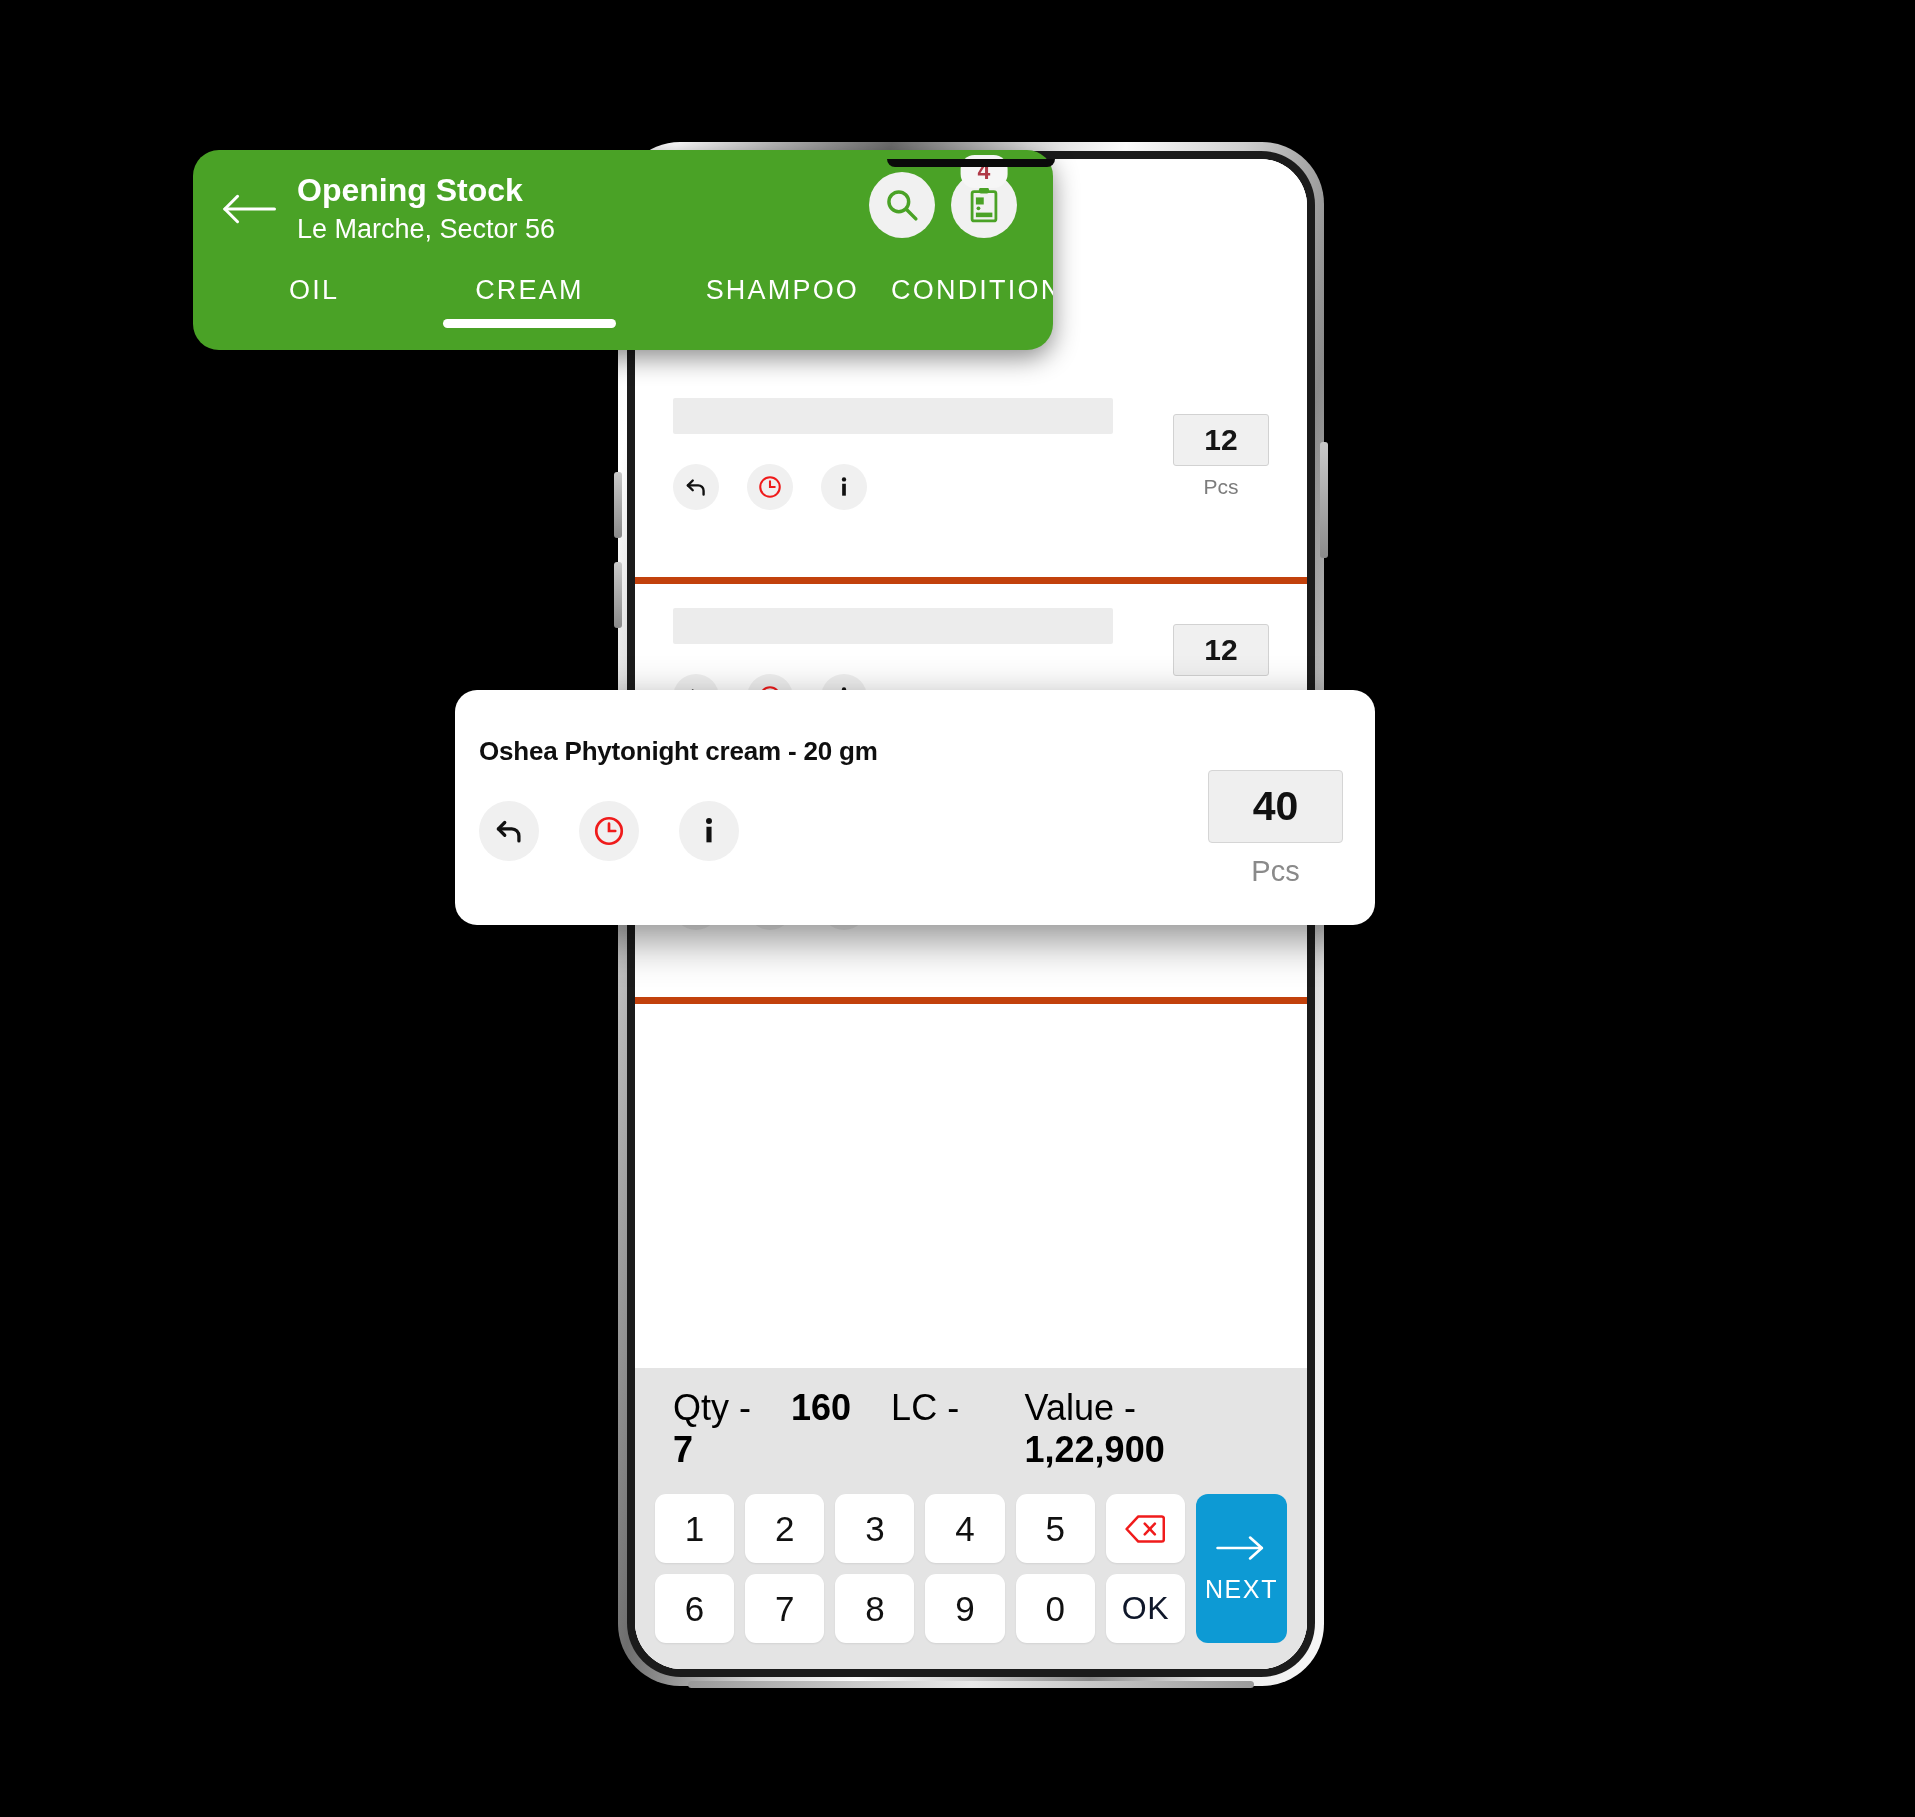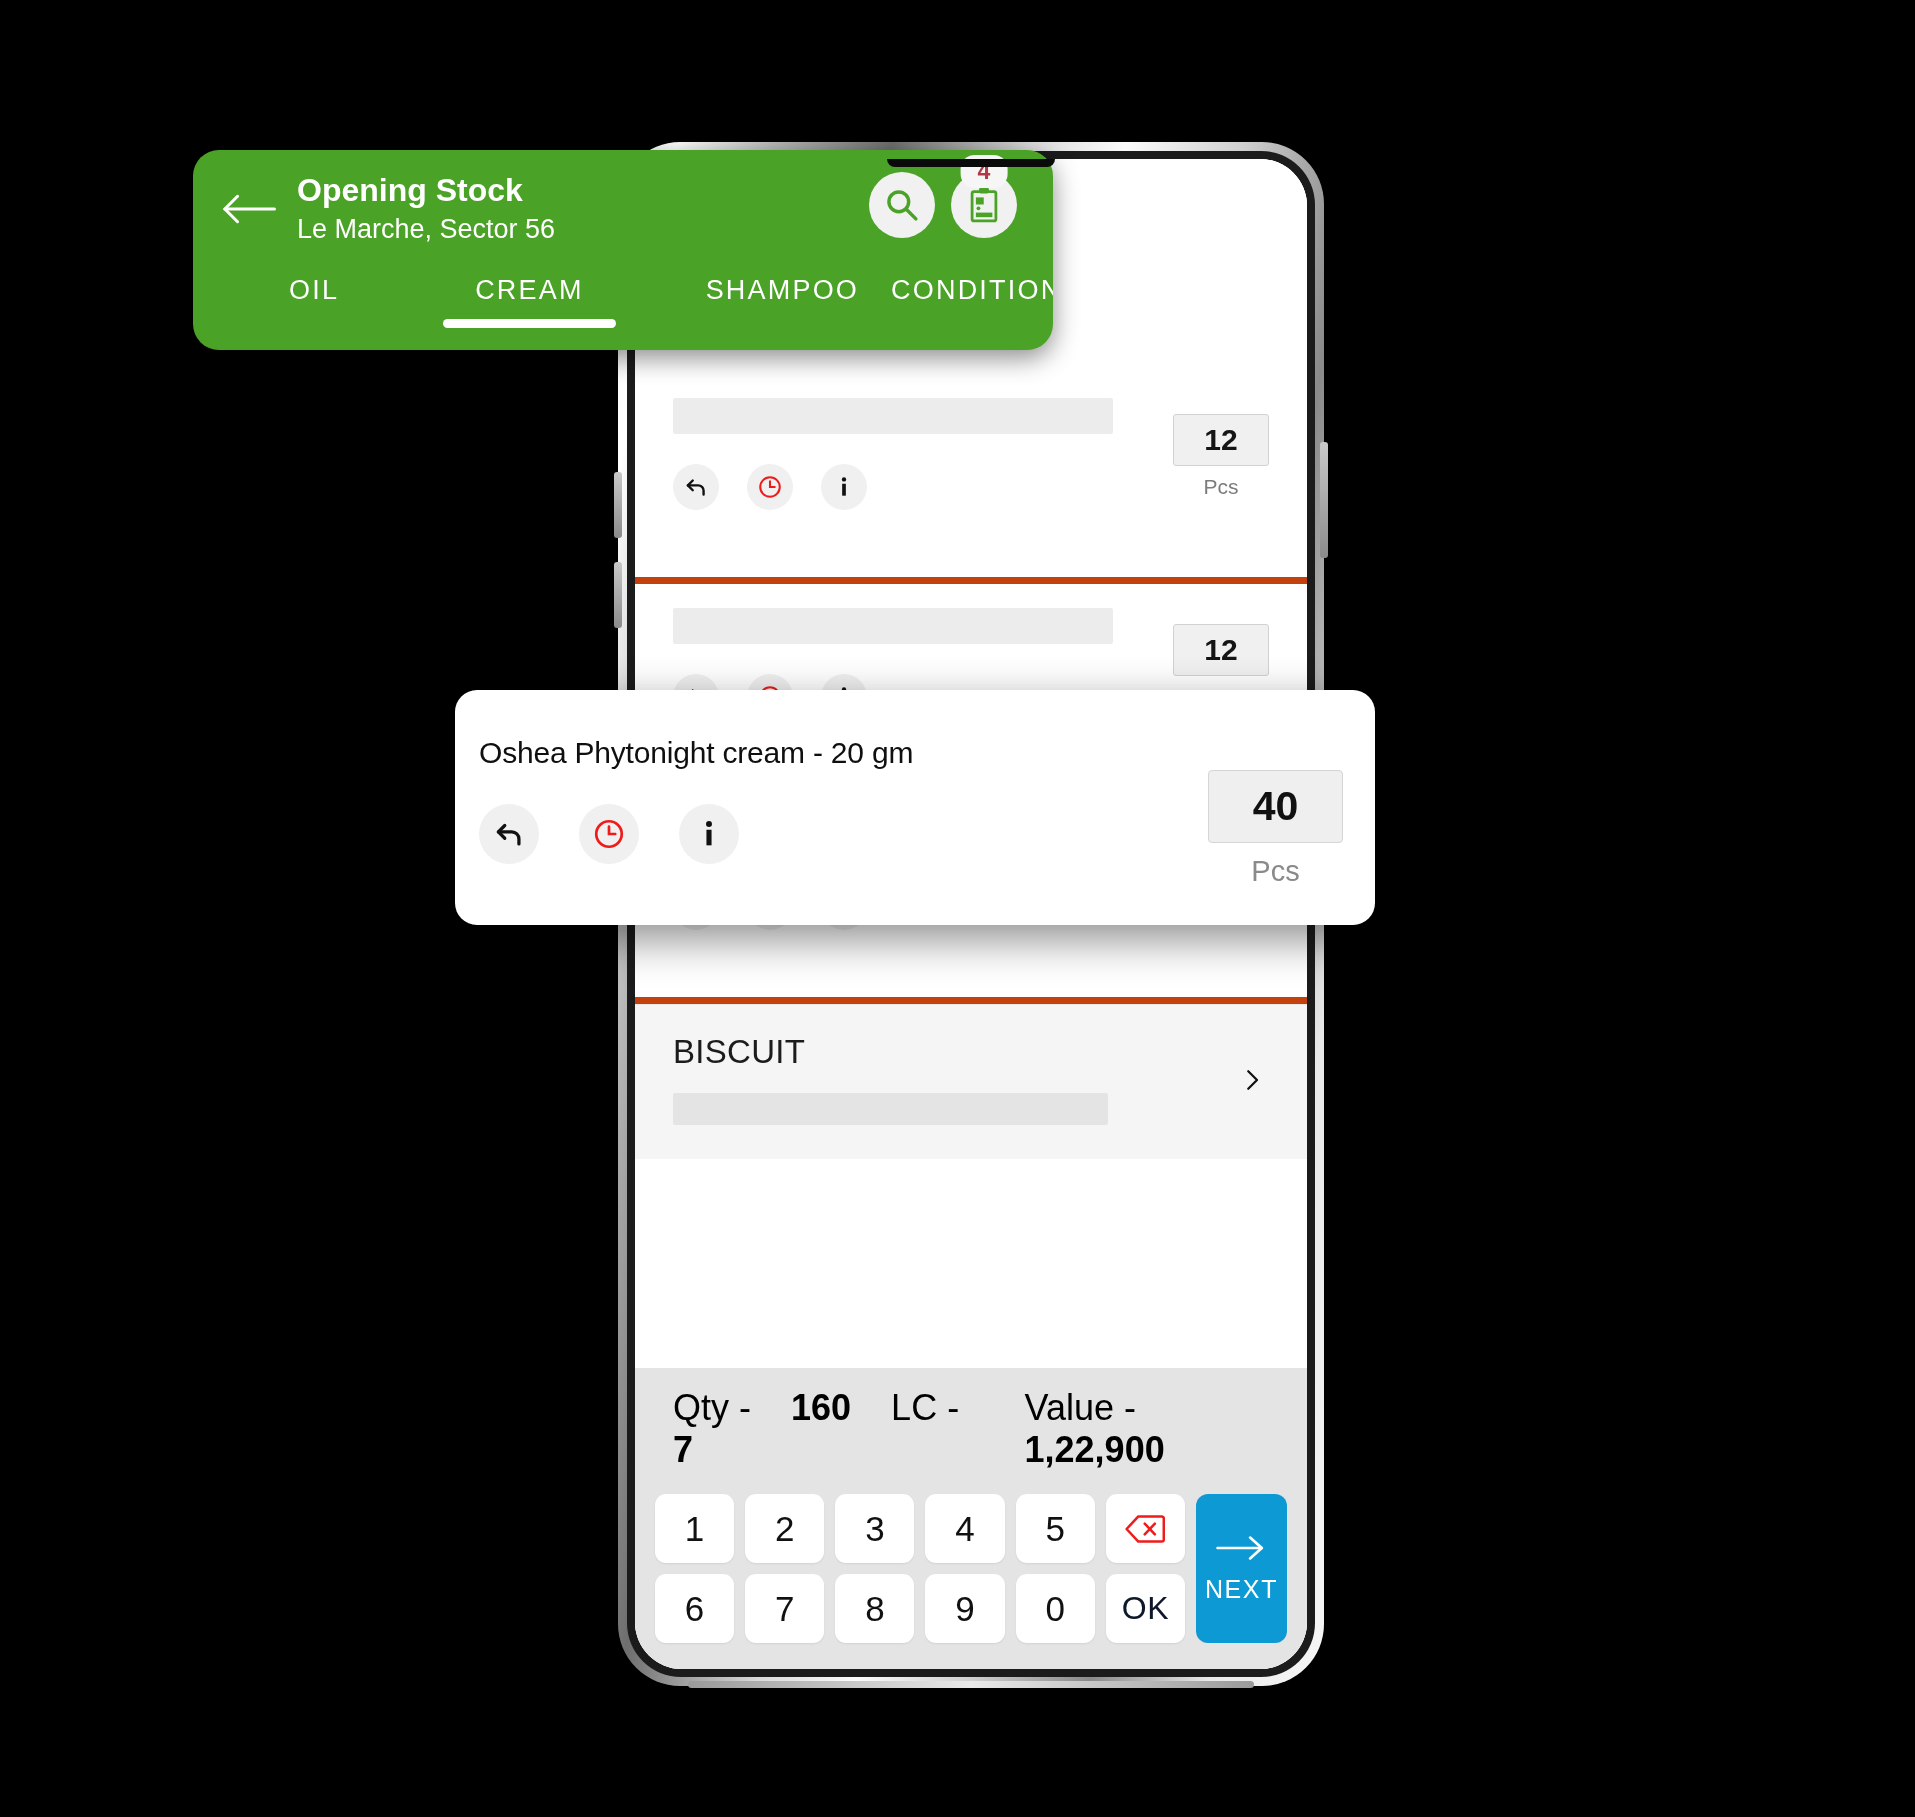--- a/index.html
+++ b/index.html
@@ -139,21 +139,21 @@
     height: 9px; background: #fff; border-radius: 5px;
   }
 
   
   #highlight-card {
     position: absolute; left: 455px; top: 690px; width: 920px; height: 235px;
     background: #fff; border-radius: 22px;
     box-shadow: 0 14px 44px rgba(0,0,0,.45);
     padding: 46px 46px 0 24px;
   }
-  #hc-title { font-size: 30px; font-weight: normal; color: #0f0f0f; letter-spacing: -.2px; }
+  #hc-title { font-size: 26px; font-weight: bold; color: #0f0f0f; letter-spacing: -.2px; }
   #hc-actions { display: flex; gap: 40px; margin-top: 34px; }
   .hc-circle {
     width: 60px; height: 60px; border-radius: 50%; background: #f0f0f0;
     display: flex; align-items: center; justify-content: center;
   }
   #hc-qty { position: absolute; right: 32px; top: 80px; width: 135px; text-align: center; }
   #hc-qty-box {
     border: 1px solid #d5d5d5; background: #efefef; border-radius: 4px;
     padding: 12px 0; font-size: 41px; font-weight: bold; color: #111;
   }
@@ -255,29 +255,20 @@
                       <rect x="10.3" y="9" width="3.4" height="11" fill="#111"></rect>
                     </svg>
                 </span>
               </div>
               <div class="qty-block">
                 <div class="qty-box">12</div>
                 <div class="qty-unit">Pcs</div>
               </div>
             </div>
 
-            <div id="category-row">
-              <div id="category-title">BISCUIT</div>
-              <div id="category-ph"></div>
-              <span id="category-chevron">
-                <svg width="30" height="30" viewBox="0 0 24 24" fill="none" stroke="#111" stroke-width="1.8" stroke-linecap="round" stroke-linejoin="round">
-                    <path d="M9 5 L16 12 L9 19"></path>
-                  </svg>
-              </span>
-            </div>
           </div>
 
           <div id="summary-bar">
             <div class="sum-left">
               <span><span>Qty -</span> <b>160</b></span>
               <span><span>LC -</span> <b>7</b></span>
             </div>
             <div>
               <span>Value -</span> <b>1,22,900</b>
             </div>

